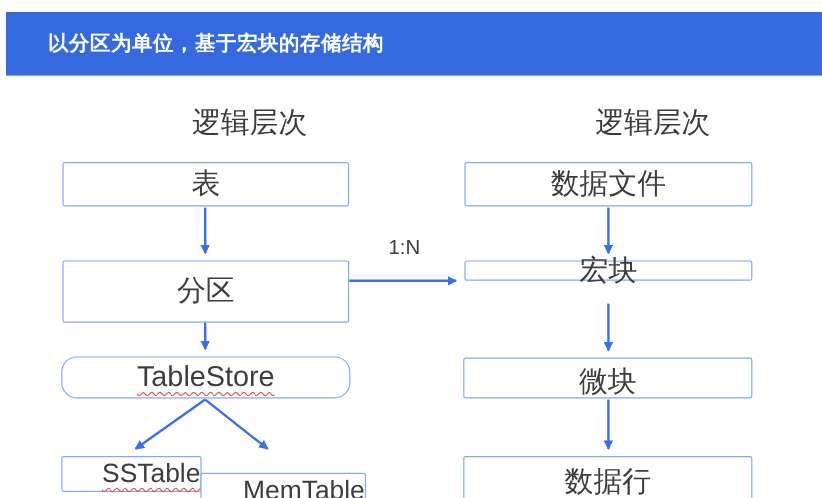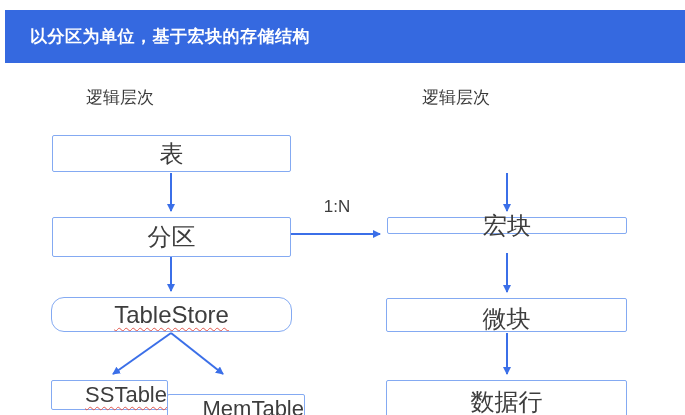--- a/index.html
+++ b/index.html
@@ -3,38 +3,38 @@
 <meta charset="utf-8">
 <style>
   html,body { margin:0; padding:0; background:#ffffff; }
   .stage {
     position:relative; width:685px; height:415px; background:#ffffff;
     font-family:"Liberation Sans", sans-serif; overflow:hidden;
   }
   .banner {
     position:absolute; left:5px; top:10px; width:680px; height:53px;
     background:#3569e0; color:#ffffff; display:flex; align-items:center;
-    padding-left:25px; box-sizing:border-box; font-size:17px; font-weight:bold;
+    padding-left:35px; box-sizing:border-box; font-size:17px; font-weight:bold;
     letter-spacing:0.5px;
   }
   .col-header {
-    position:absolute; top:86px; width:170px; text-align:left;
-    font-size:17px; color:#3a3a3a;
+    position:absolute; top:86px; width:170px; text-align:right;
+    font-size:24px; color:#3a3a3a;
   }
   .hdr-logical  { left:86px; }
   .hdr-physical { left:422px; }
   .box {
     position:absolute; border:1px solid #84aaf2; border-radius:2px;
     background:#ffffff; box-sizing:border-box;
     display:flex; align-items:center; justify-content:center;
     font-size:24px; color:#3d3d3d; line-height:1;
   }
   .box.small { font-size:22px;justify-content:flex-end; }
   .b-table      { left:52px;  top:135px; width:239px; height:37px; }
-  .b-partition  { left:52px;  top:217px; width:239px; height:40px; }
+  .b-partition  { left:52px;  top:217px; width:239px; height:52px; }
   .b-tablestore { left:51px;  top:297px; width:241px; height:35px;border-radius:13px; }
   .b-sstable    { left:51px;  top:380px; width:117px; height:30px; }
   .b-memtable   { left:167px; top:394px; width:138px; height:30px; }
   .b-datafile   { left:387px; top:135px; width:240px; height:37px; }
   .b-macro      { left:387px; top:217px; width:240px; height:17px; }
   .b-micro      { left:386px; top:298px; width:241px; height:34px;align-items:flex-end; }
   .b-datarow    { left:386px; top:380px; width:241px; height:44px; }
   .misspelled {
     text-decoration-line:underline; text-decoration-style:wavy;
     text-decoration-color:#e2574c; text-decoration-thickness:1px;
@@ -89,20 +89,23 @@
   <div class="box b-tablestore">
     <span class="misspelled">TableStore</span>
   </div>
   <div class="box b-sstable small">
     <span class="misspelled">SSTable</span>
   </div>
   <div class="box b-memtable small">
     <span class="misspelled">MemTable</span>
   </div>
 
+  <div class="box b-datafile">
+    <span>数据文件</span>
+  </div>
   <div class="box b-macro">
     <span>宏块</span>
   </div>
   <div class="box b-micro">
     <span>微块</span>
   </div>
   <div class="box b-datarow">
     <span>数据行</span>
   </div>
 

